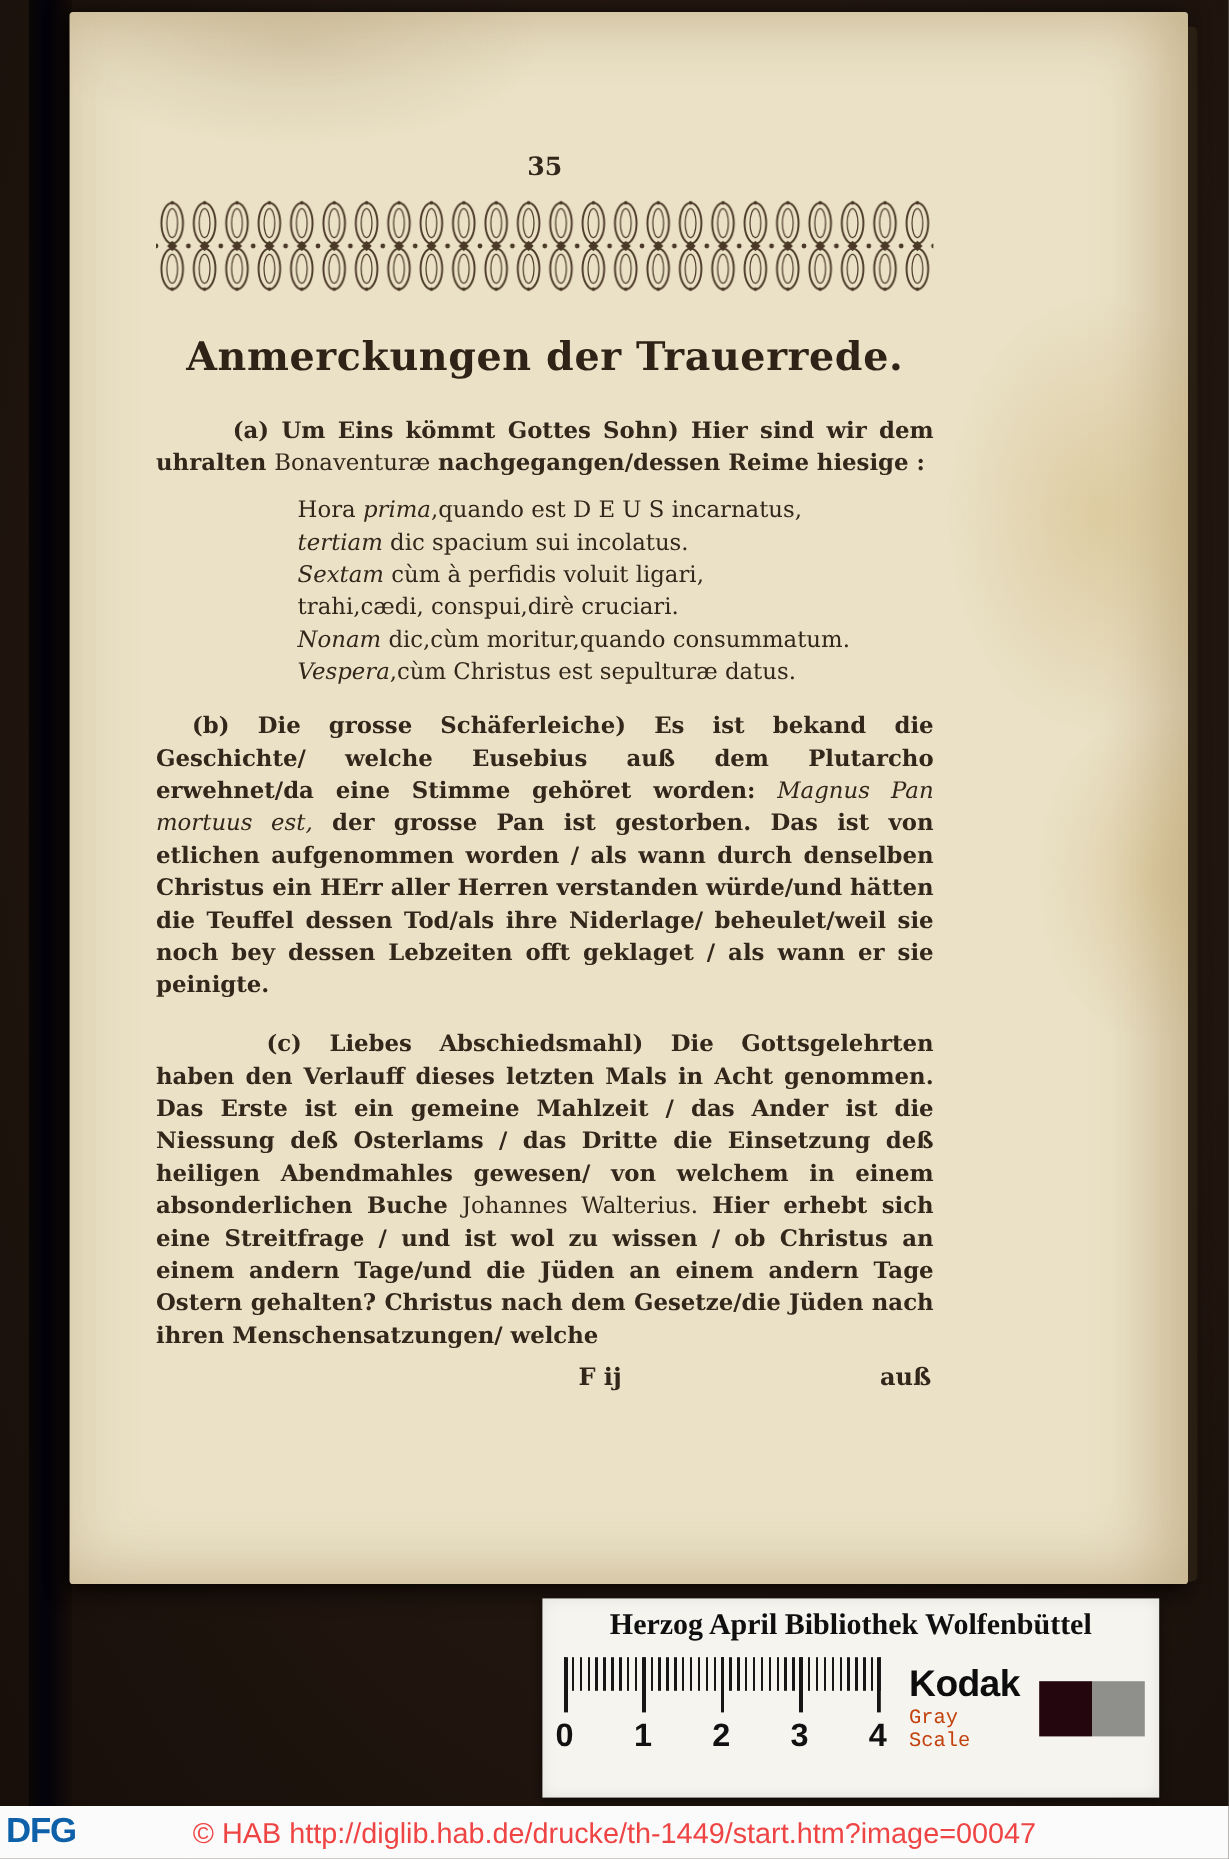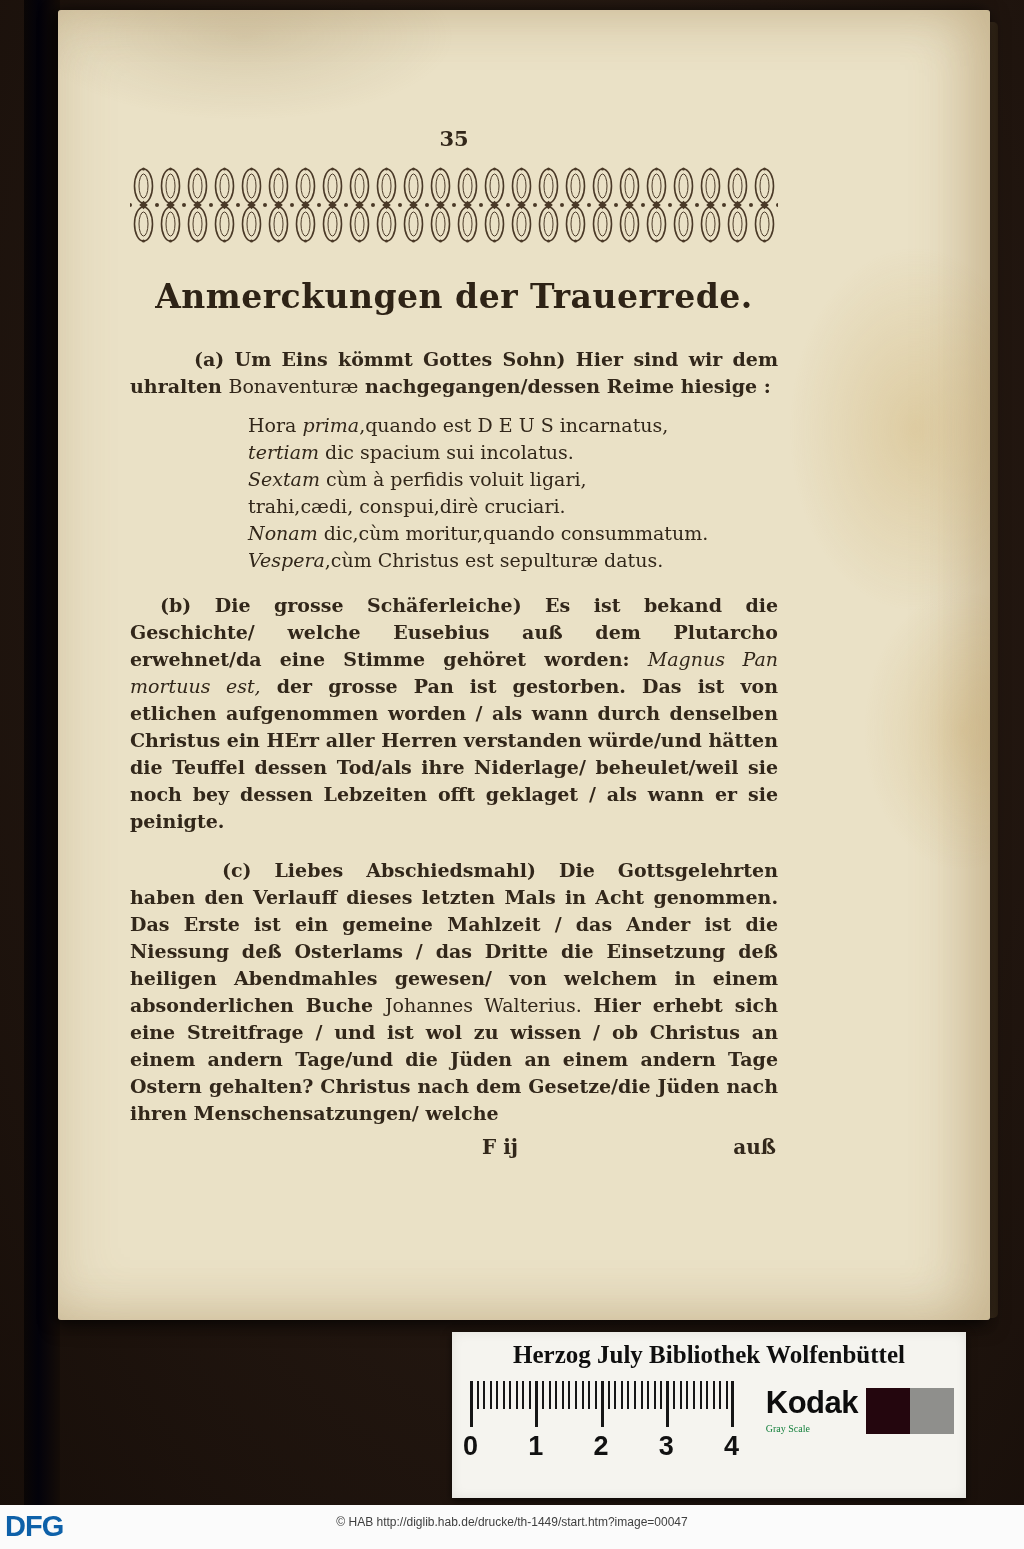--- a/index.html
+++ b/index.html
@@ -53,30 +53,30 @@
   .ruler{width:292px;}
   .ticks{position:relative;height:46px;width:264px;margin-left:2px;}
   .ticks-minor{position:absolute;left:0;top:0;width:264px;height:28px;
     background:repeating-linear-gradient(90deg,#161616 0 2px, transparent 2px 6.56px);}
   .ticks-major{position:absolute;left:0;top:0;width:264px;height:46px;
     background:repeating-linear-gradient(90deg,#161616 0 3px, transparent 3px 65.3px);}
   .nums{display:flex;justify-content:space-between;width:276px;margin:4px 0 0 -5px;
     font-family:"Liberation Sans", sans-serif;font-weight:600;font-size:27px;color:#111;}
   .kodak-wrap{margin-left:auto;display:flex;gap:8px;align-items:center;padding-top:4px;}
   .kodak-brand{font-family:"Liberation Sans", sans-serif;font-weight:700;font-size:31px;letter-spacing:-.5px;color:#0d0d0d;}
-  .kodak-sub{font-family:Liberation Serif, serif;font-size:10px;color:#15803d;margin-top:2px;}
+  .kodak-sub{font-family:Liberation Mono, monospace;font-size:17px;color:#c2410c;margin-top:2px;}
   .patches{display:flex;margin-top:2px;}
   .patch-dark{width:44px;height:46px;background:#24060e;}
   .patch-gray{width:44px;height:46px;background:#8f8f8c;}
 
   .footer{position:absolute;left:0;top:1505px;width:1024px;height:48px;background:#fbfbfb;}
   .dfg{position:absolute;left:5px;top:5px;font-family:"Liberation Sans", sans-serif;
     font-weight:900;font-size:29px;color:#0e61a9;letter-spacing:-1px;}
   .caption{position:absolute;left:0;right:0;top:10px;text-align:center;
-    font-family:"Liberation Sans", sans-serif;font-size:12px;color:#404040;}
+    font-family:"Liberation Sans", sans-serif;font-size:24px;color:#ef4444;}
 </style>
 </head>
 <body>
 
 <div class="stage">
   <div class="spine"></div>
   <div class="page-under"></div>
 
   <div class="page">
     <div class="print-col">
@@ -119,21 +119,21 @@
 
       <div class="sig-row">
         <span class="sig">F ij</span>
         <span class="catch">auß</span>
       </div>
 
     </div>
   </div>
 
   <div class="card">
-    <div class="card-title">Herzog July Bibliothek Wolfenbüttel</div>
+    <div class="card-title">Herzog April Bibliothek Wolfenbüttel</div>
     <div class="card-row">
       <div class="ruler">
         <div class="ticks">
           <div class="ticks-minor"></div>
           <div class="ticks-major"></div>
         </div>
         <div class="nums">
           <span>0</span>
           <span>1</span>
           <span>2</span>

